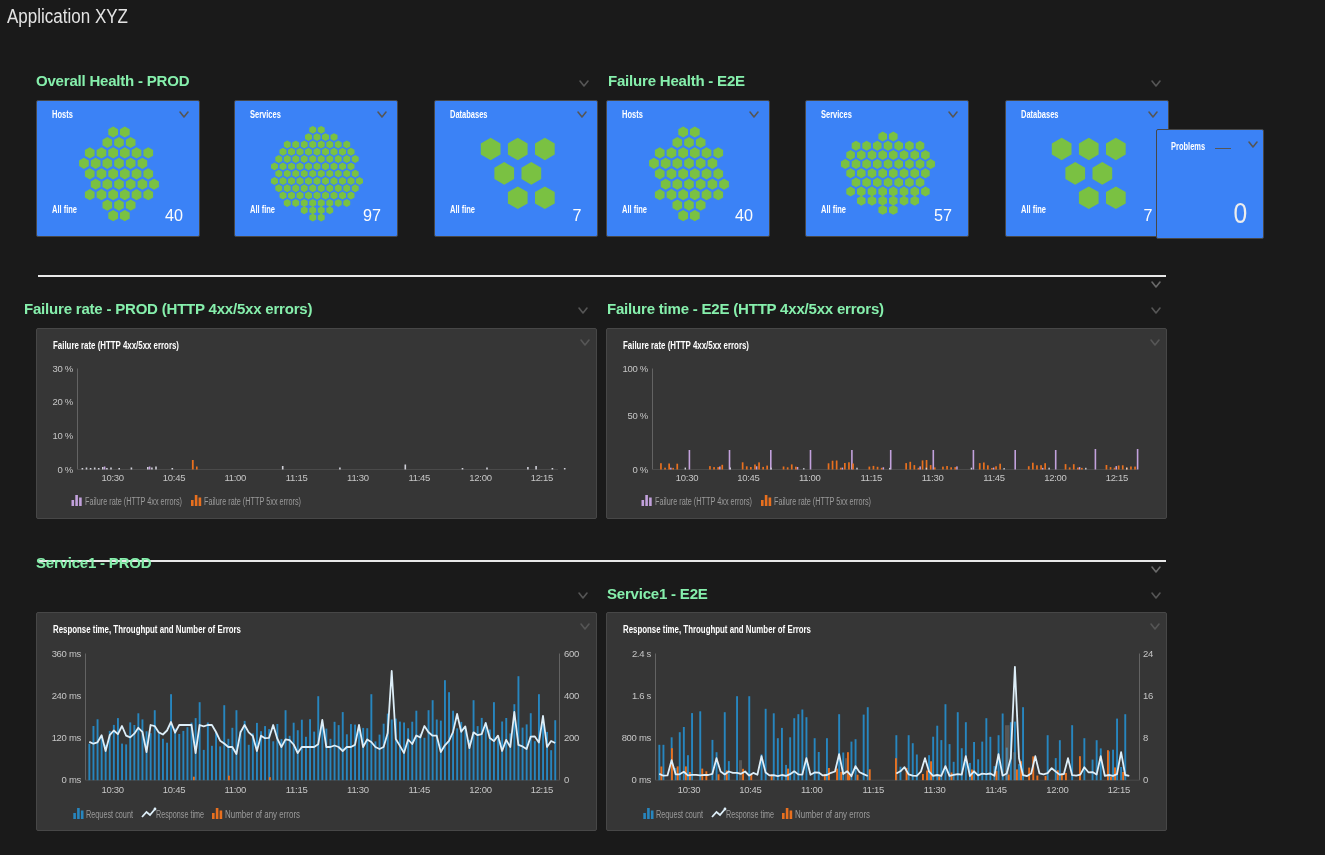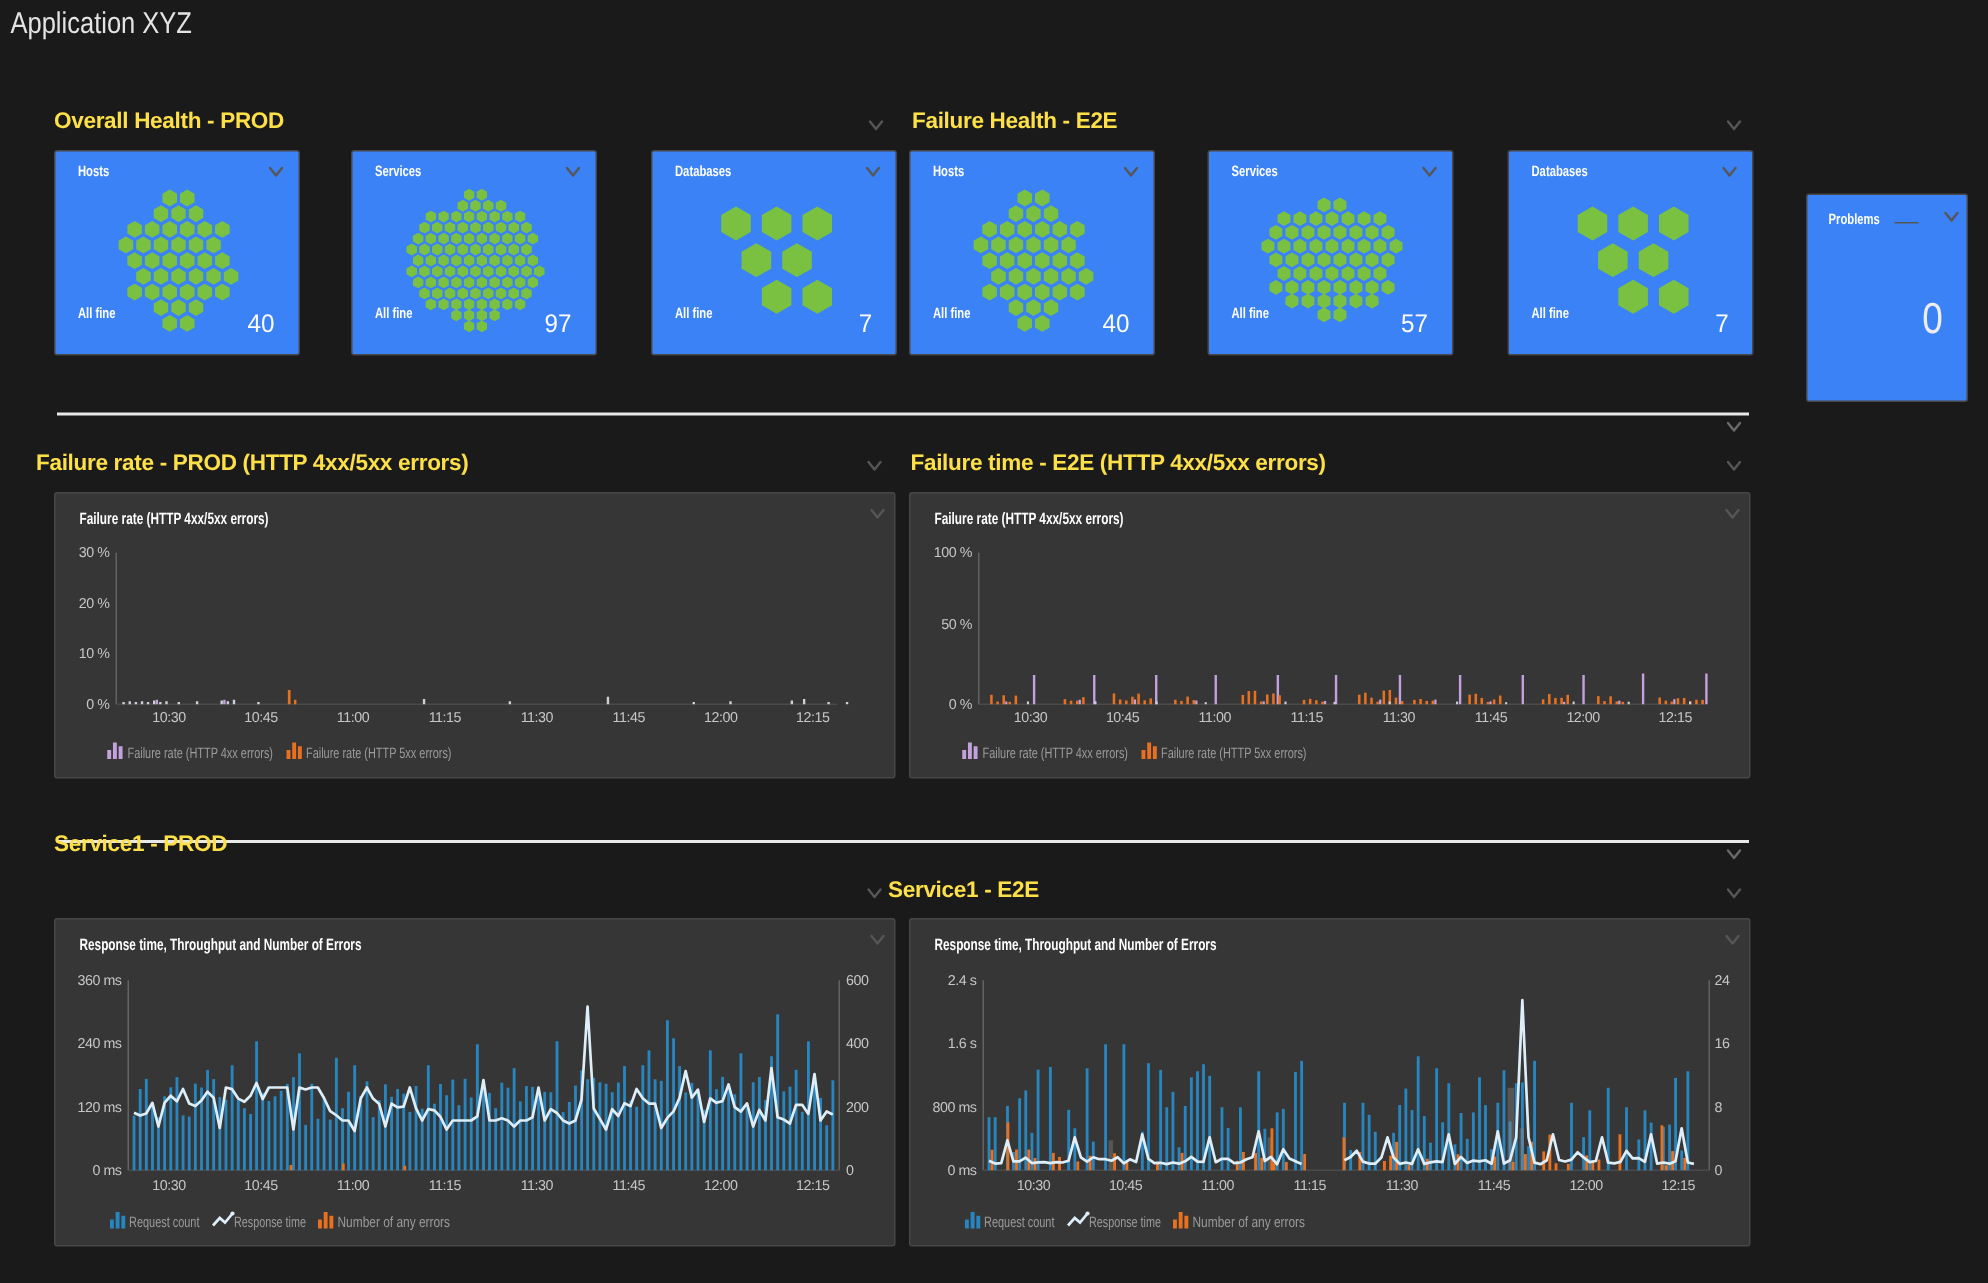--- a/index.html
+++ b/index.html
@@ -1,20 +1,20 @@
 <!DOCTYPE html>
 <html><head><meta charset="utf-8">
 <style>
 * { margin:0; padding:0; box-sizing:border-box; }
 html,body { width:1325px; height:855px; background:#1a1a1a; font-family:"Liberation Sans", sans-serif; overflow:hidden; }
 .tile { position:absolute; background:#3b82f6; border:1px solid #474747; border-radius:2px; }
 .tlabel { position:absolute; left:15px; top:8px; font-size:10px; font-weight:bold; color:#fff; transform:scaleX(0.75); transform-origin:left; white-space:nowrap; }
 .allfine { position:absolute; left:15px; top:103px; font-size:10px; font-weight:bold; color:#fff; transform:scaleX(0.75); transform-origin:left; white-space:nowrap; }
 .count { position:absolute; right:16px; top:105px; font-size:17px; font-weight:normal; color:#fcfcfc; transform:scaleX(0.95); transform-origin:right; }
-.shead { position:absolute; font-size:15px; font-weight:bold; color:#fde047; letter-spacing:-0.2px; white-space:nowrap; }
+.shead { position:absolute; font-size:15px; font-weight:bold; color:#86efac; letter-spacing:-0.2px; white-space:nowrap; }
 .divider { position:absolute; left:38px; width:1128px; height:2px; background:#e8e8e8; }
 .chartsvg { position:absolute; background:#363636; border:1px solid #474747; border-radius:2px; }
 .ctitle { font-size:11px; font-weight:bold; fill:#fff; font-family:"Liberation Sans", sans-serif; }
 .alabel { font-size:9.5px; fill:#c6c6c6; font-family:"Liberation Sans", sans-serif; letter-spacing:-0.3px; }
 .leg { font-size:10px; fill:#9b9b9b; font-family:"Liberation Sans", sans-serif; }
 </style></head>
 <body>
 <div style="position:absolute;left:7px;top:5px;font-size:20px;color:#e3e3e3;transform:scaleX(0.85);transform-origin:left">Application XYZ</div>
 <div class="shead" style="left:36px;top:72px">Overall Health - PROD</div>
 <svg style="position:absolute;left:579px;top:80px;overflow:visible" width="10" height="8">
@@ -331,21 +331,21 @@
       <polygon points="109.9,36.7 119.7,42.4 119.7,53.6 109.9,59.3 100.0,53.6 100.0,42.4" fill="#7ac142"></polygon>
       <polygon points="69.2,61.1 79.1,66.8 79.1,78.1 69.2,83.7 59.4,78.1 59.4,66.8" fill="#7ac142"></polygon>
       <polygon points="96.3,61.1 106.2,66.8 106.2,78.1 96.3,83.7 86.5,78.1 86.5,66.8" fill="#7ac142"></polygon>
       <polygon points="82.8,85.5 92.6,91.1 92.6,102.5 82.8,108.1 72.9,102.5 72.9,91.1" fill="#7ac142"></polygon>
       <polygon points="109.9,85.5 119.7,91.1 119.7,102.5 109.9,108.1 100.0,102.5 100.0,91.1" fill="#7ac142"></polygon>
     </svg>
 <div class="allfine">All fine</div>
 <div class="count">7</div>
 
 </div>
-<div class="tile" style="left:1204px;top:129px;width:108px;height:139px">
+<div class="tile" style="left:1156px;top:129px;width:108px;height:110px">
 <div class="tlabel" style="left:14px;top:11px">Problems</div>
 <div style="position:absolute;left:58px;top:18px;width:16px;height:1px;background:#565656"></div>
 <svg style="position:absolute;left:91px;top:11px;overflow:visible" width="10" height="8">
       <path d="M1 1 L5.0 6 L9 1" stroke="#565656" stroke-width="1.6" fill="none" stroke-linecap="round" stroke-linejoin="round"></path>
     </svg>
 <div style="position:absolute;right:16px;top:67px;font-size:29px;color:#ededed;font-weight:400;transform:scaleX(0.85);transform-origin:right">0</div>
 </div>
 <div class="divider" style="top:275px"></div>
 <svg style="position:absolute;left:1151px;top:281px;overflow:visible" width="10" height="8">
     <path d="M1 1 L5.0 6 L9 1" stroke="#6a6a6a" stroke-width="1.6" fill="none" stroke-linecap="round" stroke-linejoin="round"></path>
@@ -540,21 +540,21 @@
     <text x="167" y="176" class="leg" textLength="97" lengthAdjust="spacingAndGlyphs">Failure rate (HTTP 5xx errors)</text>
   </svg>
 <div class="divider" style="top:560px"></div>
 <svg style="position:absolute;left:1151px;top:566px;overflow:visible" width="10" height="8">
     <path d="M1 1 L5.0 6 L9 1" stroke="#6a6a6a" stroke-width="1.6" fill="none" stroke-linecap="round" stroke-linejoin="round"></path>
   </svg>
 <div class="shead" style="left:36px;top:554px">Service1 - PROD</div>
 <svg style="position:absolute;left:578px;top:592px;overflow:visible" width="10" height="8">
     <path d="M1 1 L5.0 6 L9 1" stroke="#565656" stroke-width="1.6" fill="none" stroke-linecap="round" stroke-linejoin="round"></path>
   </svg>
-<div class="shead" style="left:592px;top:585px">Service1 - E2E</div>
+<div class="shead" style="left:607px;top:585px">Service1 - E2E</div>
 <svg style="position:absolute;left:1151px;top:592px;overflow:visible" width="10" height="8">
     <path d="M1 1 L5.0 6 L9 1" stroke="#565656" stroke-width="1.6" fill="none" stroke-linecap="round" stroke-linejoin="round"></path>
   </svg>
 <svg class="chartsvg" width="561" height="219" style="left:36px;top:612px">
     <text x="16" y="20" class="ctitle" textLength="188" lengthAdjust="spacingAndGlyphs">Response time, Throughput and Number of Errors</text>
     <path d="M544 11 L548.0 16 L552 11" stroke="#565656" stroke-width="1.6" fill="none" stroke-linecap="round" stroke-linejoin="round"></path>
     <text x="44" y="43.5" class="alabel" text-anchor="end">360 ms</text>
     <text x="44" y="85.7" class="alabel" text-anchor="end">240 ms</text>
     <text x="44" y="128" class="alabel" text-anchor="end">120 ms</text>
     <text x="44" y="170.2" class="alabel" text-anchor="end">0 ms</text>

